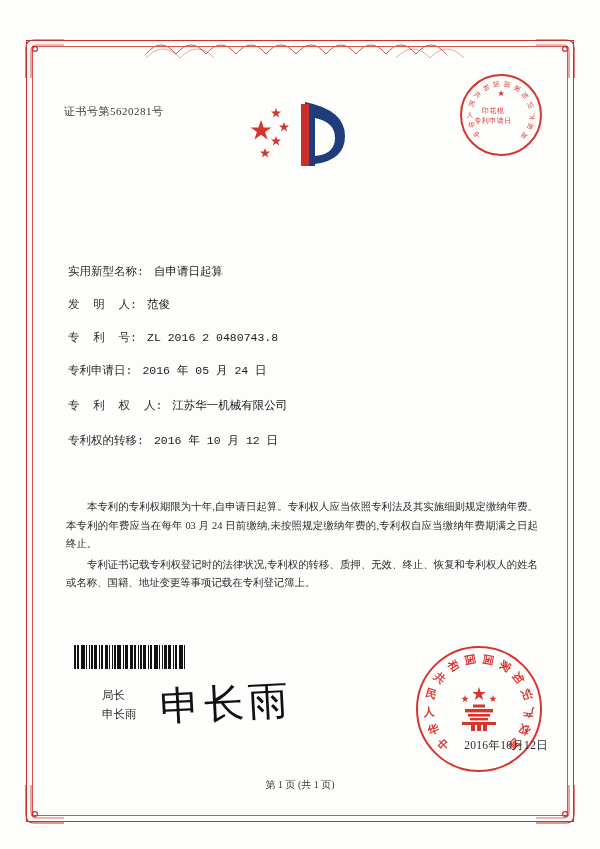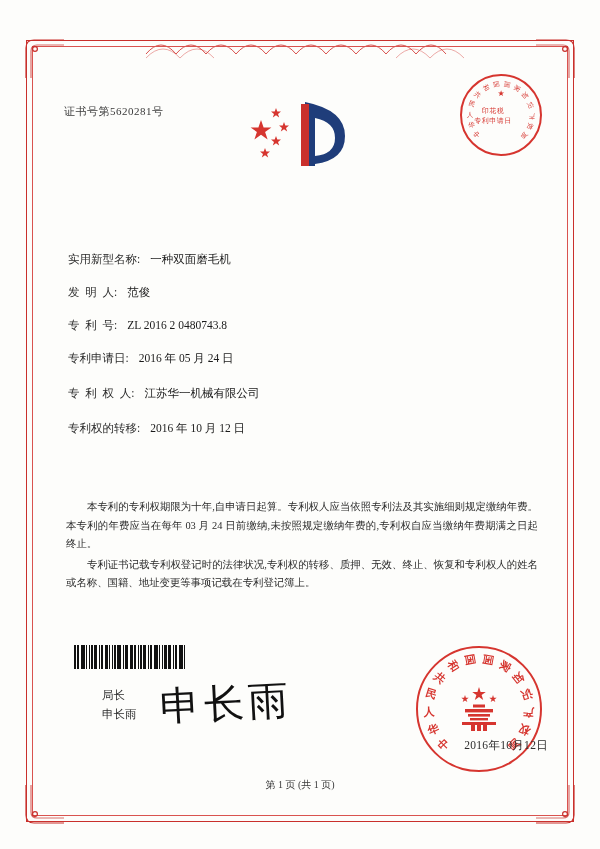--- a/index.html
+++ b/index.html
@@ -128,23 +128,23 @@
     font-weight: bold;
     letter-spacing: 3px;
     color: #111;
     font-family: "Liberation Serif", serif;
   }
 
   
   .fields {
     position: absolute;
     left: 68px;
-    top: 252px;
+    top: 264px;
     width: 470px;
-    font-family: Liberation Serif, serif;
+    font-family: Liberation Mono, monospace;
   }
   .field-row {
     display: flex;
     align-items: baseline;
     margin-bottom: 18px;
     font-size: 11.5px;
     color: #2d2d2d;
   }
   .field-label {
     white-space: pre;
@@ -357,21 +357,21 @@
     <div class="center-lines">
       <div>印花税</div>
       <div>专利申请日</div>
     </div>
   </div>
 
 
   <div class="fields">
     <div class="field-row">
       <span class="field-label">实用新型名称:</span>
-      <span class="field-value">一种双面磨毛机</span>
+      <span class="field-value">自申请日起算</span>
     </div>
     <div class="field-row">
       <span class="field-label">发  明  人:</span>
       <span class="field-value">范俊</span>
     </div>
     <div class="field-row">
       <span class="field-label">专  利  号:</span>
       <span class="field-value">ZL 2016 2 0480743.8</span>
     </div>
     <div class="field-row wide" style="margin-top:14px;">

